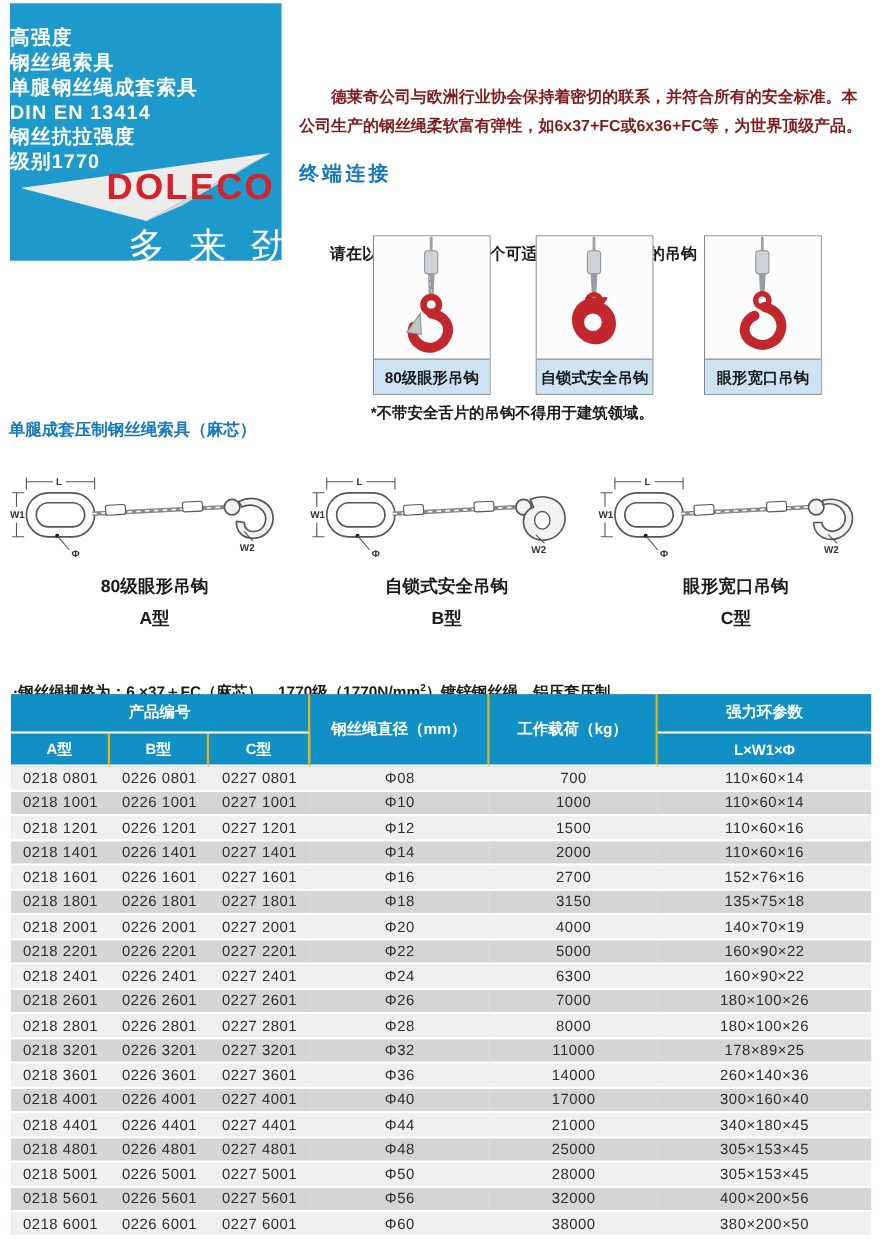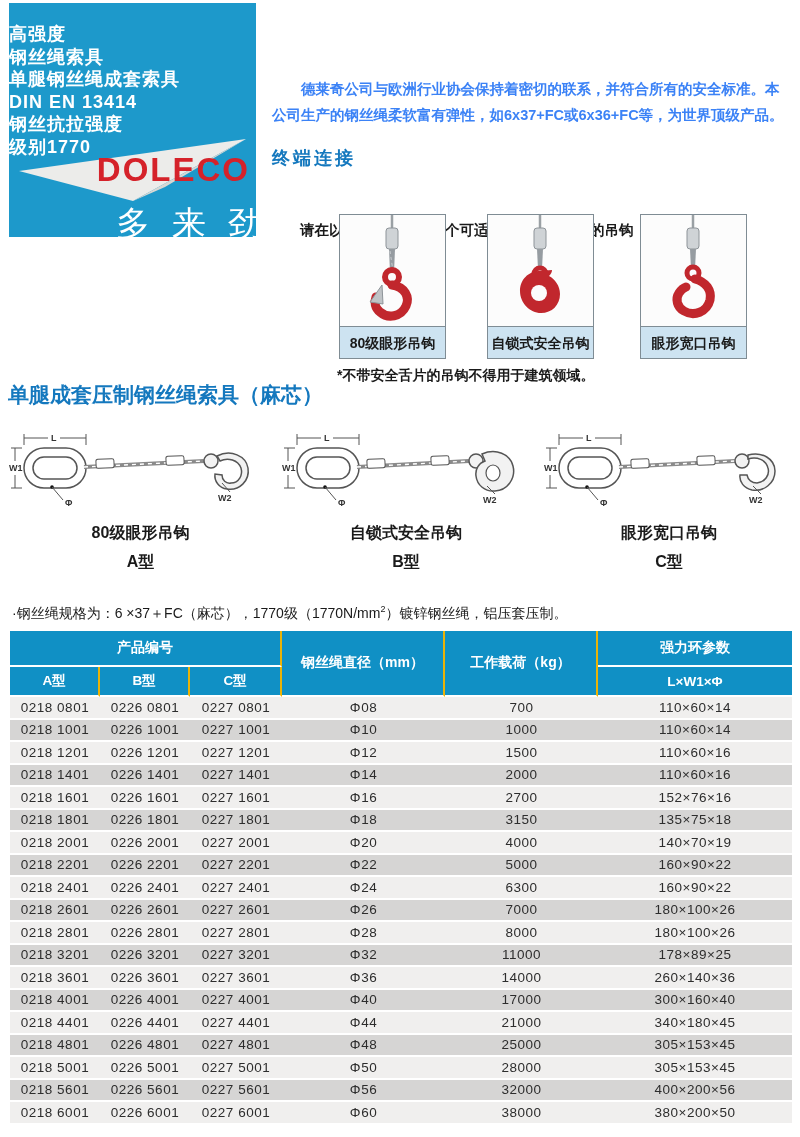--- a/index.html
+++ b/index.html
@@ -14,47 +14,47 @@
   .logo-wrap{position:absolute;left:6px;top:134px;width:235px;height:66px;}
   .logo-plane{position:absolute;left:0;top:0;width:235px;height:66px;}
   .logo-text{position:absolute;left:0;top:14px;width:100%;text-align:right;
              color:var(--logo-red,#d5222a);font-weight:bold;font-size:33px;
              letter-spacing:2px;font-family:"Liberation Sans","DejaVu Sans",sans-serif;}
   .logo-sub{position:absolute;left:0;top:198px;width:100%;text-align:right;color:#fff;
             font-size:34px;font-weight:normal;letter-spacing:22px;text-indent:22px;margin-left:28px;}
 
   
   .intro{position:absolute;left:272px;top:76px;width:520px;font-size:14.5px;
-         line-height:26px;font-weight:bold;text-indent:2em;color:#3b82f6;}
+         line-height:26px;font-weight:bold;text-indent:2em;color:#7f1d1d;}
   .terminal-heading{position:absolute;left:272px;top:146px;font-size:18px;font-weight:bold;
                     color:var(--heading-blue,#1478be);letter-spacing:3px;}
   .terminal-sub{position:absolute;left:300px;top:177px;font-size:14.5px;font-weight:bold;margin-top:44px;}
 
   
   .hook-card{position:absolute;top:214px;width:107px;height:145px;
              border:1px solid #7f8c94;background:#fbfbfb;box-sizing:border-box;}
   .hook-card .img{position:relative;width:100%;height:111px;background:#fcfcfc;}
   .hook-card .label{position:absolute;left:0;bottom:0;width:100%;height:32px;
                     background:var(--hook-label-bg,#cde3f1);border-top:1px solid #7f8c94;
                     text-align:center;line-height:32px;font-weight:bold;font-size:14px;
                     box-sizing:border-box;}
   .card1{left:339px;} .card2{left:487px;} .card3{left:640px;}
 
   .footnote{position:absolute;left:337px;top:367px;font-size:14px;font-weight:bold;}
 
   
-  .section-title{position:absolute;left:8px;top:381px;font-size:21px;font-weight:bold;
+  .section-title{position:absolute;left:8px;top:381px;font-size:15px;font-weight:bold;
                  color:var(--heading-blue,#1478be);}
   .diagram{position:absolute;top:428px;text-align:center;}
   .diagram svg{display:block;margin:0 auto;}
   .diagram .dname{margin-top:10px;font-size:16px;font-weight:bold;}
   .diagram .dtype{margin-top:8px;font-size:16px;font-weight:bold;}
   .diag-a{left:8px;width:265px;} .diag-b{left:281px;width:250px;} .diag-c{left:543px;width:252px;}
 
-  .spec-note{position:absolute;left:12px;top:604px;font-size:14px;font-weight:normal;}
+  .spec-note{position:absolute;left:12px;top:620px;font-size:14px;font-weight:bold;}
   .spec-note sup{font-size:9px;}
 
   
   .ptable{position:absolute;left:10px;top:631px;width:782px;border-collapse:separate;
           border-spacing:0;table-layout:fixed;}
   .ptable th{background:var(--table-header-bg,#1090c5);color:#fff;font-size:14px;
              font-weight:bold;border-right:2px solid #eab308;border-bottom:2px solid #fff;
              padding:0;text-align:center;}
   .ptable thead tr:first-child th{height:34px;}
   .ptable thead tr:last-child th{height:28px;font-size:13.5px;}

